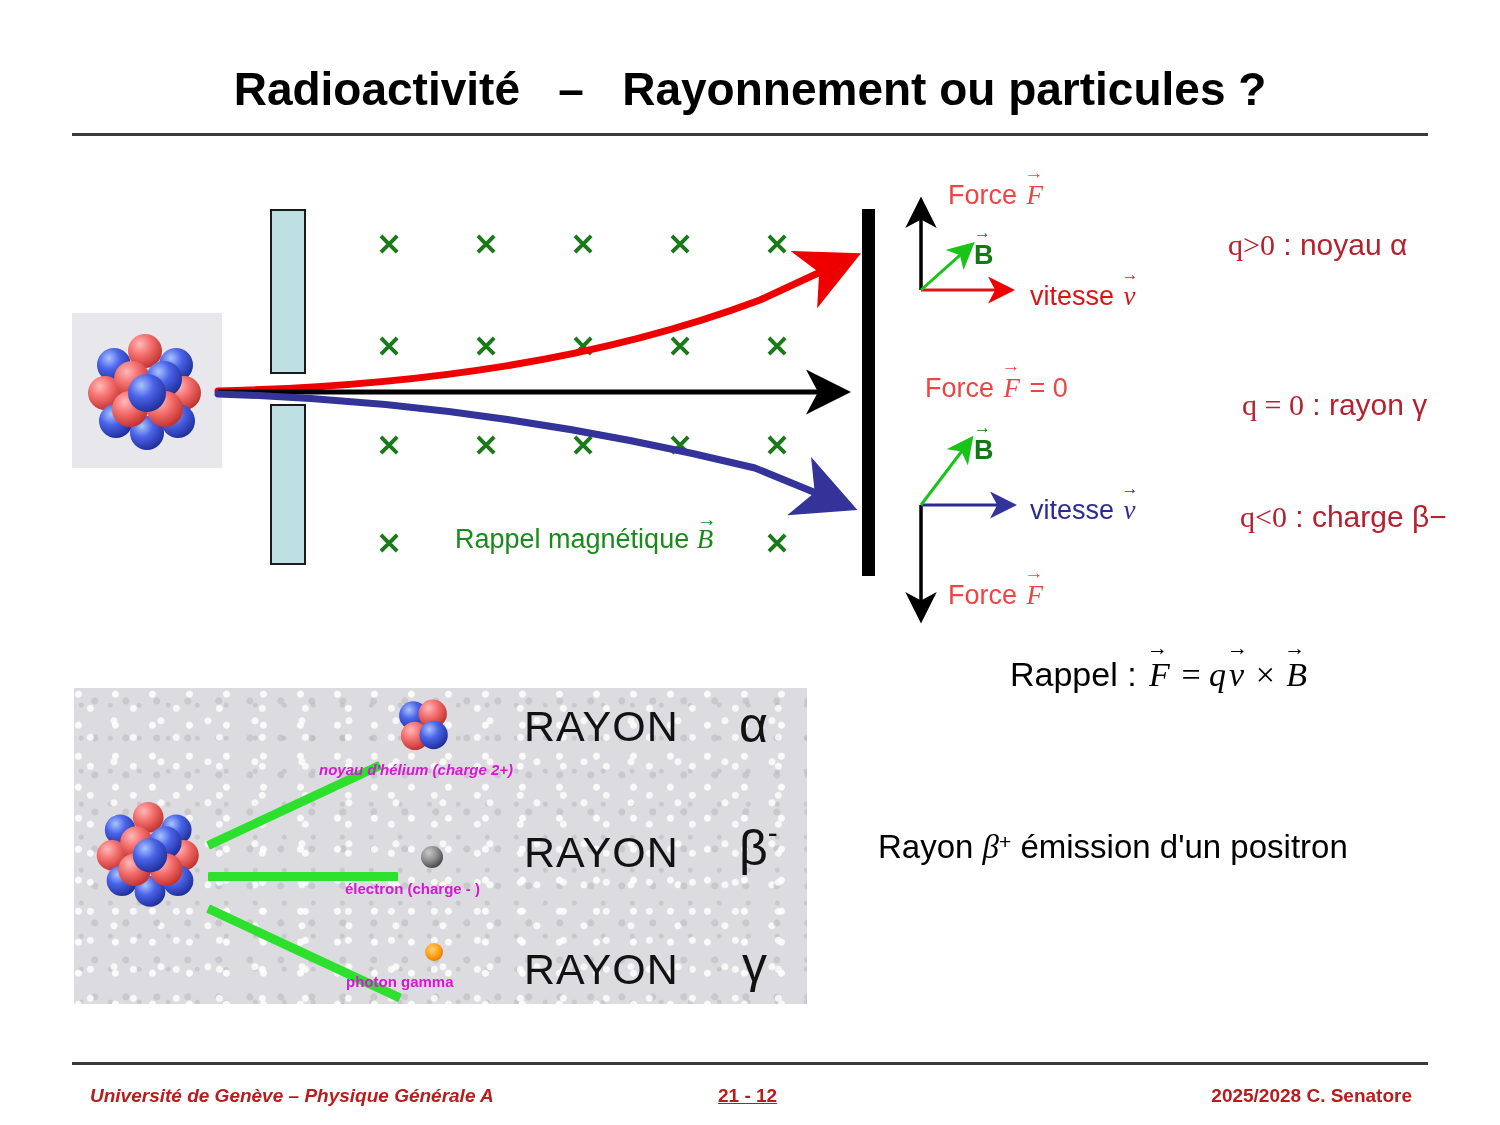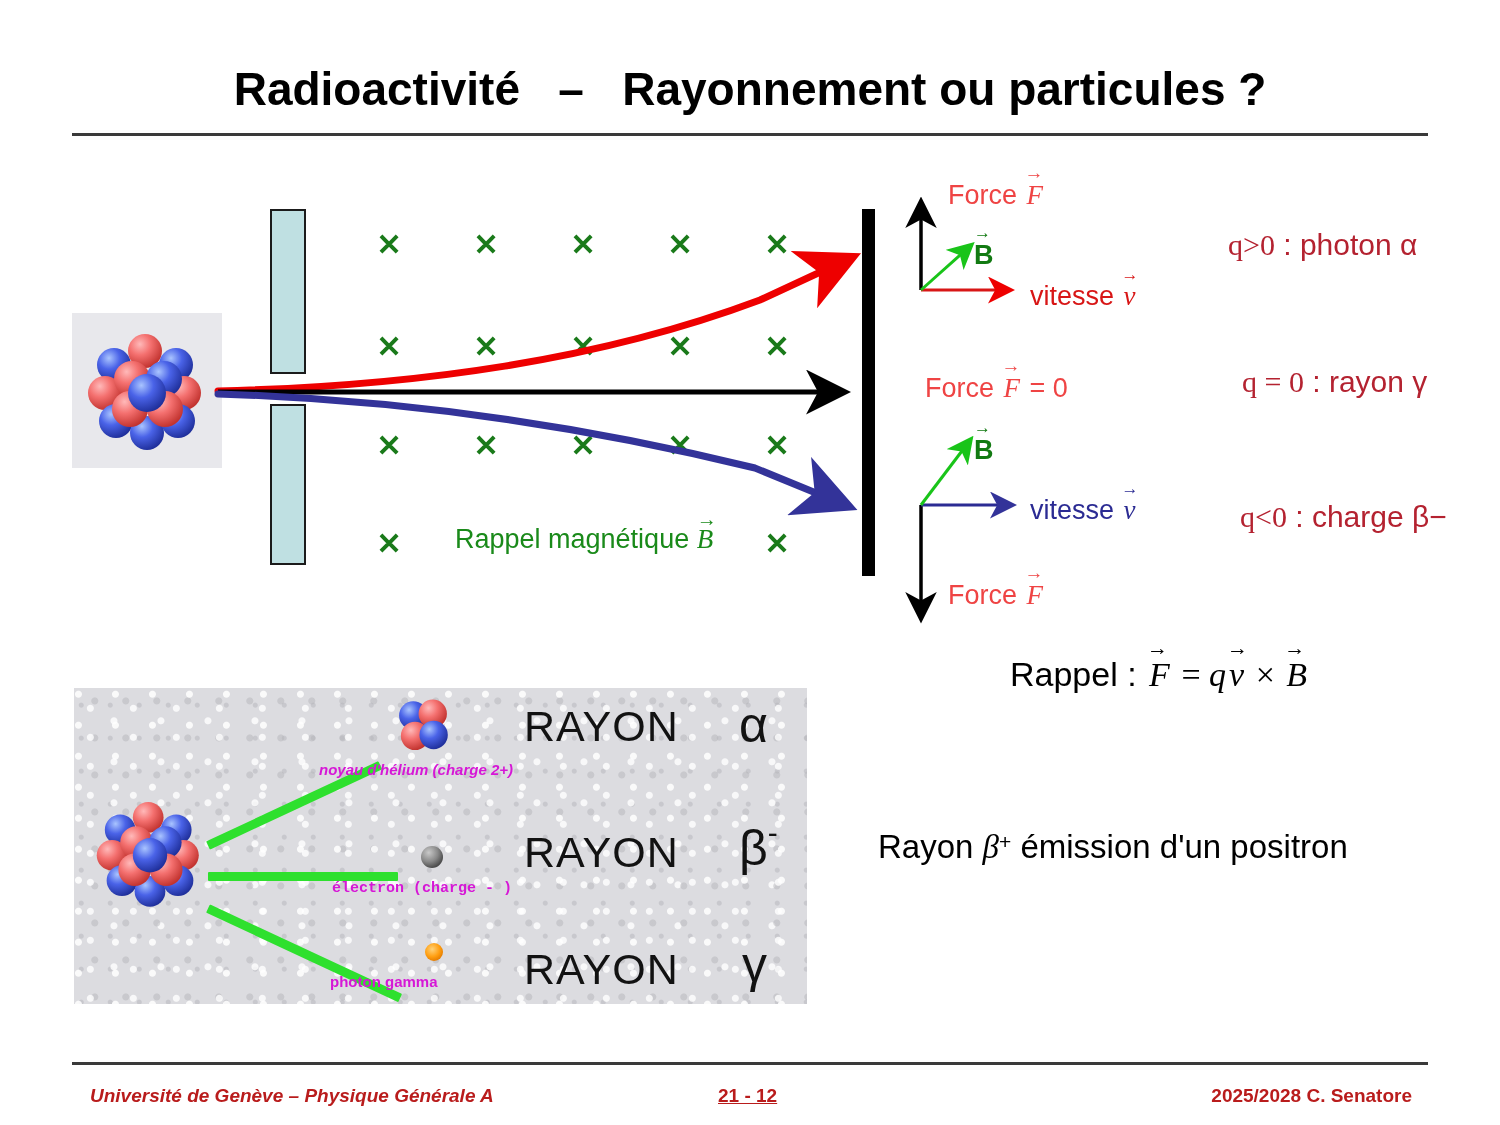--- a/index.html
+++ b/index.html
@@ -409,23 +409,23 @@
 <div class="triad-label vitesse-blue" style="left:1030px; top:495px;">
   <span>vitesse</span>
   <span class="vecv">v</span>
 </div>
 <div class="triad-label force-label" style="left:948px; top:580px;">
   <span>Force</span>
   <span class="vecF">F</span>
 </div>
 
 <div class="conclusion" style="left:1228px; top:228px;">
-  <span class="q">q&gt;0</span><span> : photon α</span>
-</div>
-<div class="conclusion" style="left:1242px; top:365px;">
+  <span class="q">q&gt;0</span><span> : noyau α</span>
+</div>
+<div class="conclusion" style="left:1242px; top:388px;">
   <span class="q">q = 0</span><span> : rayon γ</span>
 </div>
 <div class="conclusion" style="left:1240px; top:500px;">
   <span class="q">q&lt;0</span><span> : charge β−</span>
 </div>
 
 <div id="rappel">
   <span>Rappel : </span><span class="sym">F</span><span class="op"> = </span><span class="op" style="font-style:italic;">q</span><span class="sym">v</span><span class="op"> × </span><span class="sym">B</span>
 </div>
 
@@ -470,35 +470,35 @@
   <svg style="position:absolute; left:345px; top:156px;" width="26" height="26" viewBox="0 0 26 26">
     <defs>
       <radialGradient id="egrad" cx="35%" cy="30%" r="70%">
         <stop offset="0%" stop-color="#c9c9c9"></stop>
         <stop offset="60%" stop-color="#888888"></stop>
         <stop offset="100%" stop-color="#4d4d4d"></stop>
       </radialGradient>
     </defs>
     <circle cx="13" cy="13" r="11" fill="url(#egrad)"></circle>
   </svg>
-  <div class="particle-caption" style="left:258px; top:192px;font-family:Liberation Mono, monospace;">électron (charge - )</div>
+  <div class="particle-caption" style="left:271px; top:192px;">électron (charge - )</div>
   <div class="rayon-text" style="left:450px; top:140px;">RAYON</div>
   <div class="rayon-sym" style="left:665px; top:128px;"><span>β</span><span style="font-size:30px; vertical-align:22px;">-</span></div>
 
   <svg style="position:absolute; left:348px; top:252px;" width="24" height="24" viewBox="0 0 24 24">
     <defs>
       <radialGradient id="ggrad" cx="40%" cy="35%" r="70%">
         <stop offset="0%" stop-color="#ffd27a"></stop>
         <stop offset="60%" stop-color="#ff9e10"></stop>
         <stop offset="100%" stop-color="#e07800"></stop>
       </radialGradient>
     </defs>
     <circle cx="12" cy="12" r="9" fill="url(#ggrad)"></circle>
   </svg>
-  <div class="particle-caption" style="left:256px; top:285px;text-align:right;">photon gamma</div>
+  <div class="particle-caption" style="left:272px; top:285px;text-align:right;">photon gamma</div>
   <div class="rayon-text" style="left:450px; top:257px;">RAYON</div>
   <div class="rayon-sym" style="left:668px; top:248px;">γ</div>
 </div>
 
 <div id="footer-rule"></div>
 <div class="footer-text" id="footer-left">Université de Genève – Physique Générale A</div>
 <div class="footer-text" id="footer-center">21 - 12</div>
 <div class="footer-text" id="footer-right">2025/2028  C. Senatore</div>
 
 </body></html>

